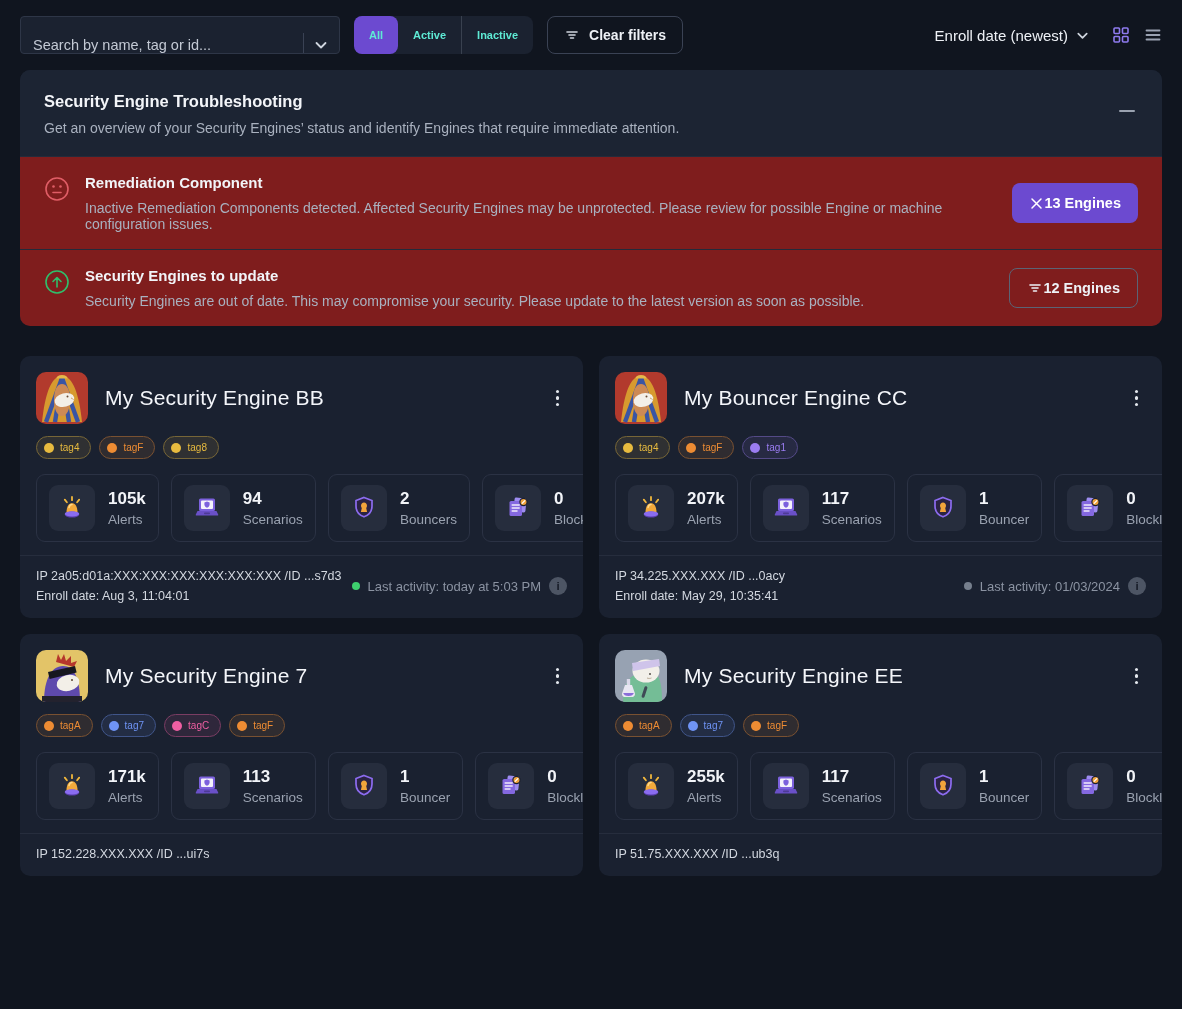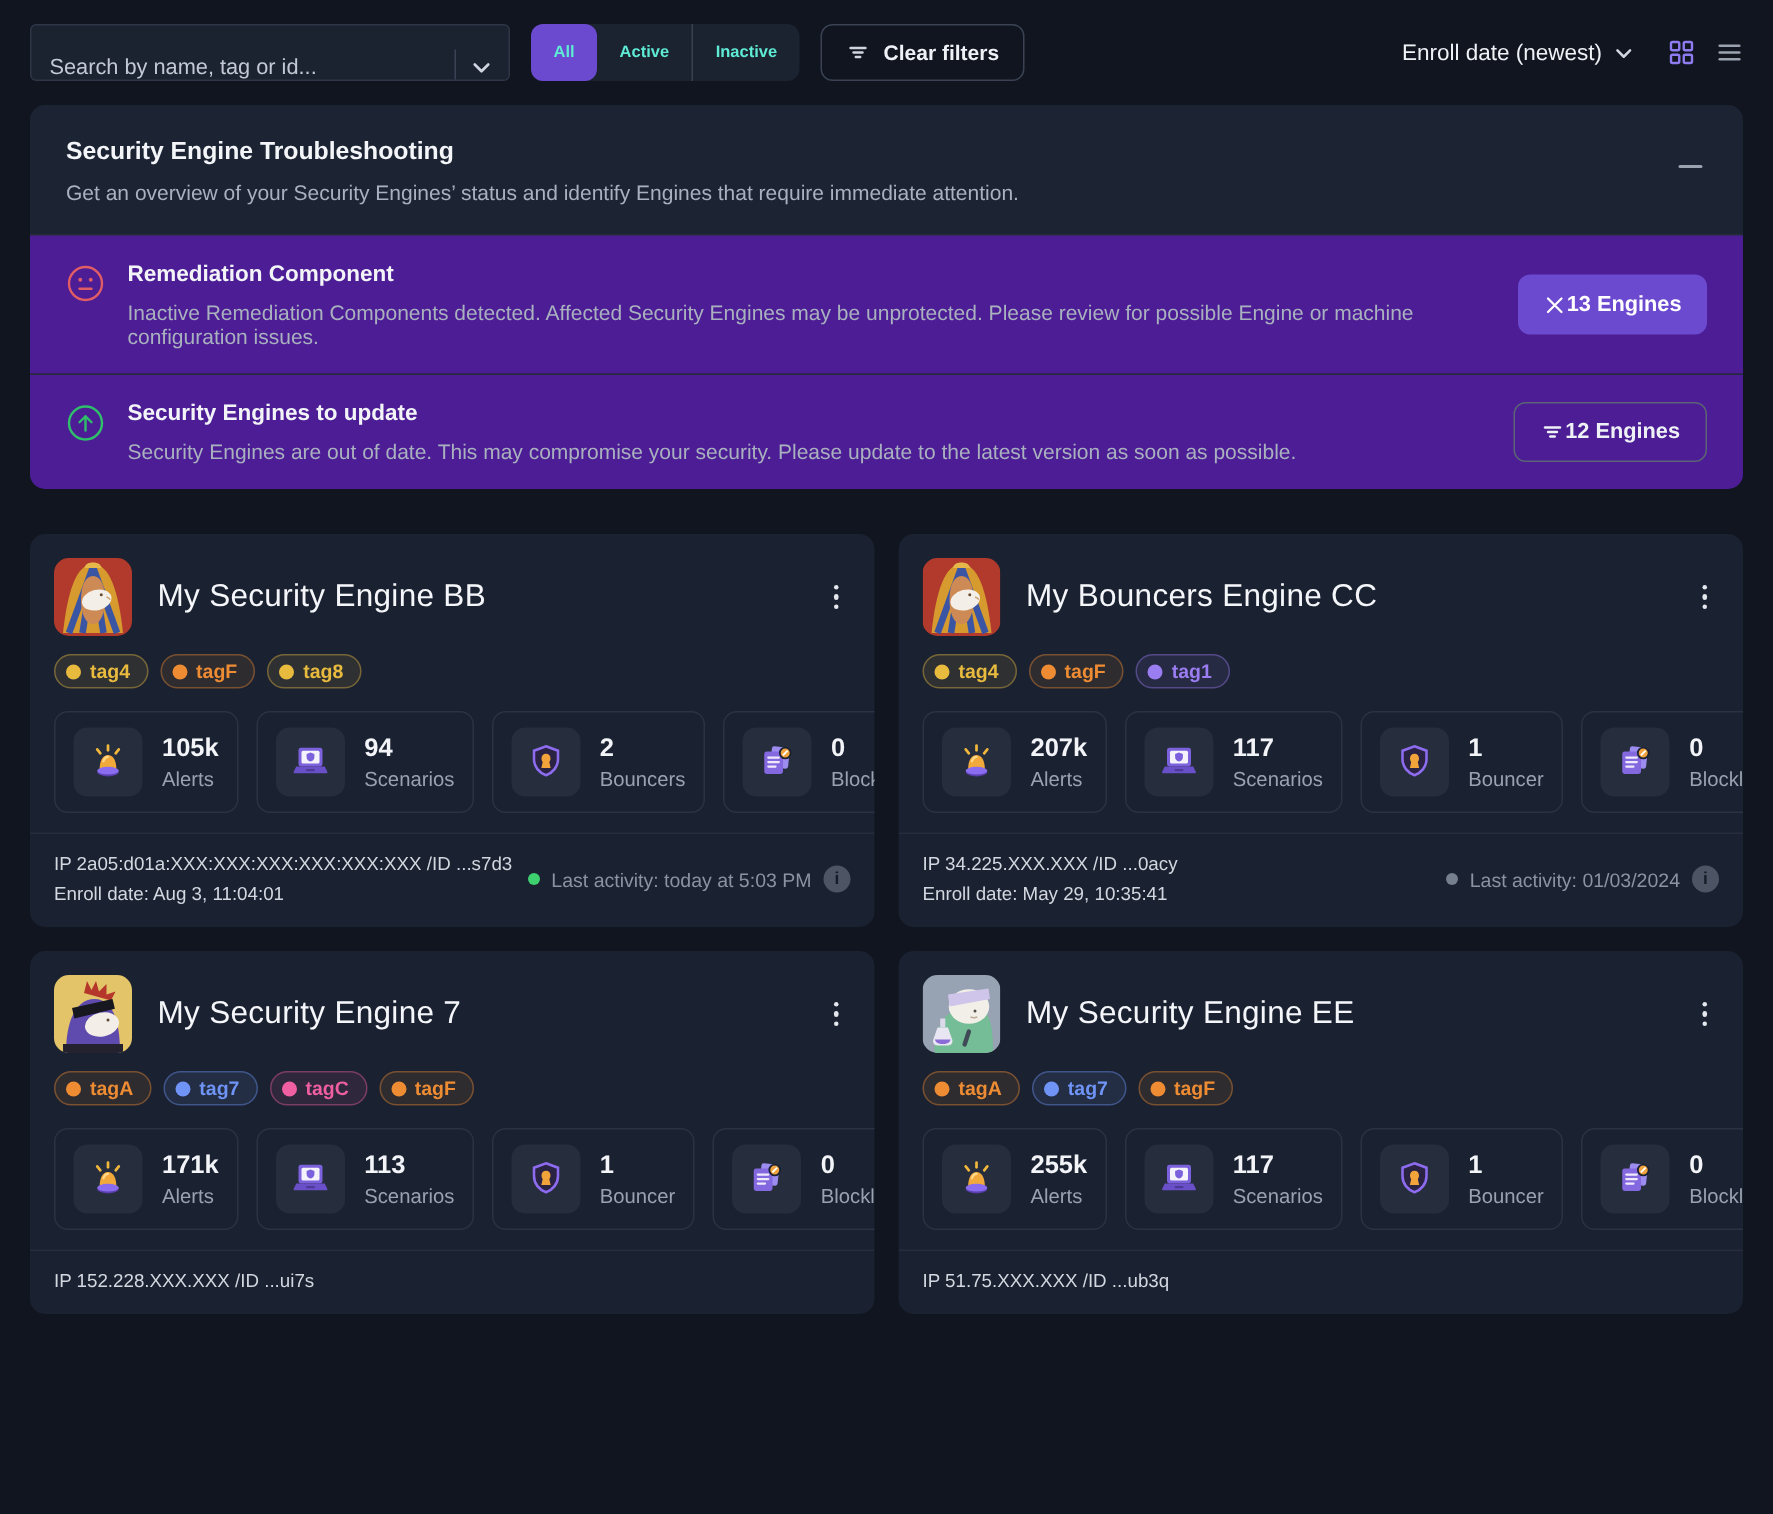--- a/index.html
+++ b/index.html
@@ -40,21 +40,21 @@
   
   .panel { margin:0 20px; background:#1a2130; border-radius:10px; overflow:hidden; }
   .panel-header { position:relative; padding:22px 24px 20px; background:#1c2433; }
   .panel-title { font-size:16.5px; font-weight:700; color:#f3f5f9; }
   .panel-sub { margin-top:9px; font-size:14px; color:#a9b1bf; }
   .collapse-btn {
     position:absolute; right:24px; top:30px; width:22px; height:22px;
     background:none; border:none; cursor:pointer; display:flex; align-items:center; justify-content:center;
   }
   .collapse-btn span { display:block; width:16px; height:2px; background:#9aa2b0; border-radius:1px; }
-  .alert-row { display:flex; align-items:center; padding:17px 24px; border-top:1px solid #242b3b; background:#4c1d95; }
+  .alert-row { display:flex; align-items:center; padding:17px 24px; border-top:1px solid #242b3b; background:#7f1d1d; }
   .alert-icon { align-self:flex-start; margin-top:2px; margin-right:15px; flex:none; }
   .alert-body { flex:1; padding-right:20px; }
   .alert-title { font-size:15px; font-weight:700; color:#f2f4f8; }
   .alert-desc { margin-top:9px; font-size:14px; color:#a9b1bf; }
   .btn {
     flex:none; height:40px; display:flex; align-items:center; padding:0 17px;
     border-radius:8px; font-family:inherit; font-size:14.5px; font-weight:600; cursor:pointer;
   }
   .btn-filled { background:#6c4ad0; border:none; color:#fff; }
   .btn-outline { background:transparent; border:1px solid #5b6375; color:#eef1f6; }
@@ -64,21 +64,21 @@
   .card-body { padding:16px 16px 13px; flex:1; }
   .card-head { display:flex; align-items:center; gap:17px; }
   .avatar { width:52px; height:52px; border-radius:10px; overflow:hidden; flex:none; }
   .card-title { font-size:21px; font-weight:500; color:#f4f6fa; letter-spacing:.2px; }
   .kebab { margin-left:auto; background:none; border:none; cursor:pointer; display:flex; flex-direction:column; gap:3px; padding:6px 8px; }
   .kebab i { width:3.5px; height:3.5px; border-radius:50%; background:#e4e8ee; }
   .tag-row { display:flex; gap:8px; margin-top:12px; }
   .pill {
     --c:#999;
     display:inline-flex; align-items:center; gap:6px; height:23px; padding:0 11px 0 7px;
-    border-radius:12px; font-size:13px; font-weight:700; color:var(--c);
+    border-radius:12px; font-size:10px; font-weight:400; color:var(--c);
     border:1px solid color-mix(in srgb, var(--c) 45%, #1a2130);
     background:color-mix(in srgb, var(--c) 10%, #1a2130);
     cursor:pointer;
     text-align:right;
   }
   .pill-dot { width:10px; height:10px; border-radius:50%; background:var(--c); }
   .stats { display:grid; grid-template-columns:1fr 1fr 1fr 1fr; gap:12px; margin-top:15px; }
   .stat {
     border:1px solid #2b3244; border-radius:9px; padding:10px 12px;
     display:flex; align-items:center; gap:13px; min-height:66px;
@@ -368,21 +368,21 @@
       </div>
     </div>
   </article>
 
   <article class="card">
     <div class="card-body">
       <div class="card-head">
         <span class="avatar"><svg width="52" height="52" viewBox="0 0 52 52">
               <use href="#av-pharaoh"></use>
             </svg></span>
-        <h2 class="card-title">My Bouncers Engine CC</h2>
+        <h2 class="card-title">My Bouncer Engine CC</h2>
         <button class="kebab">
             <i></i>
             <i></i>
             <i></i>
           </button>
       </div>
       <div class="tag-row">
         <span class="pill" style="--c: #e8bb3f;">
             <span class="pill-dot"></span>
             <span>tag4</span>

